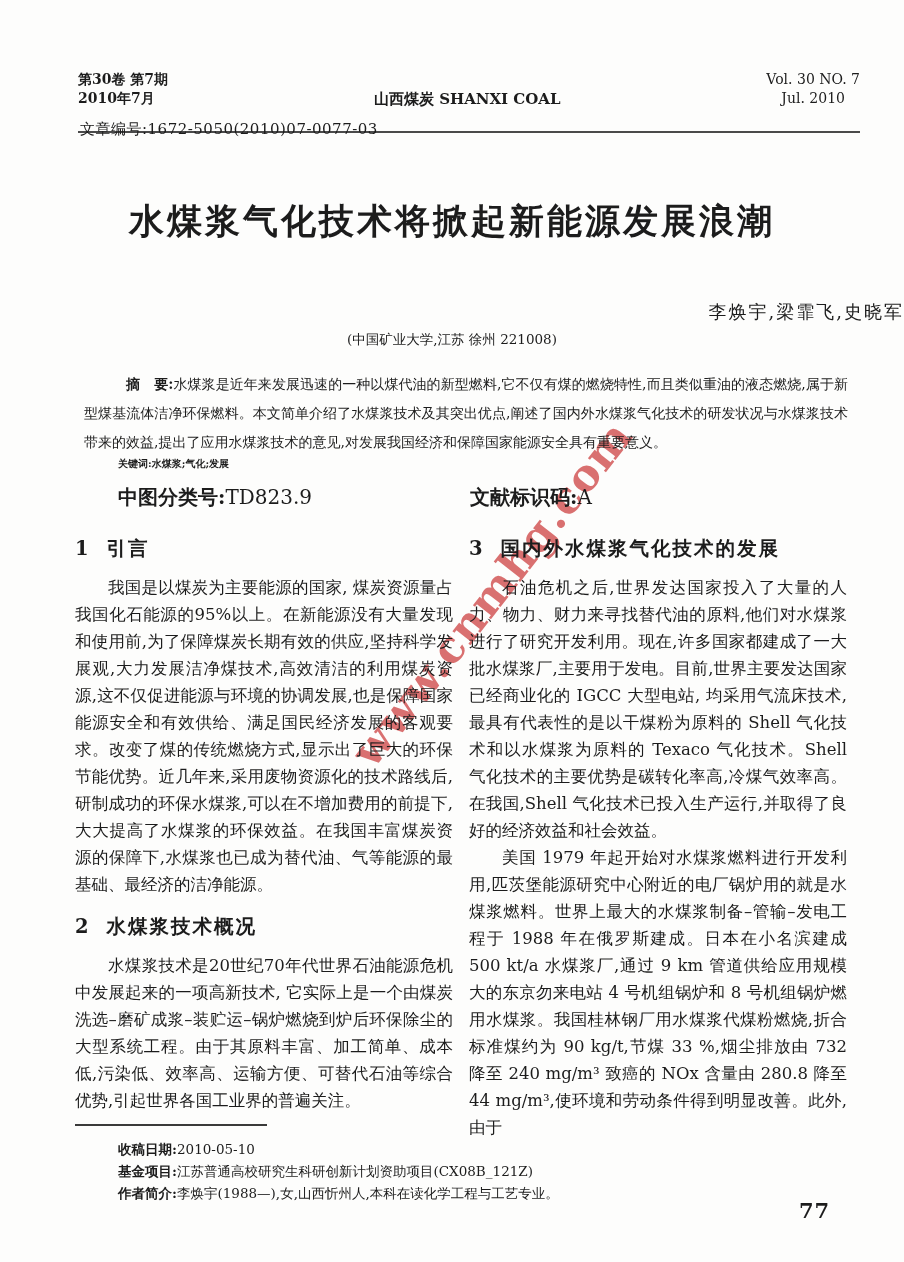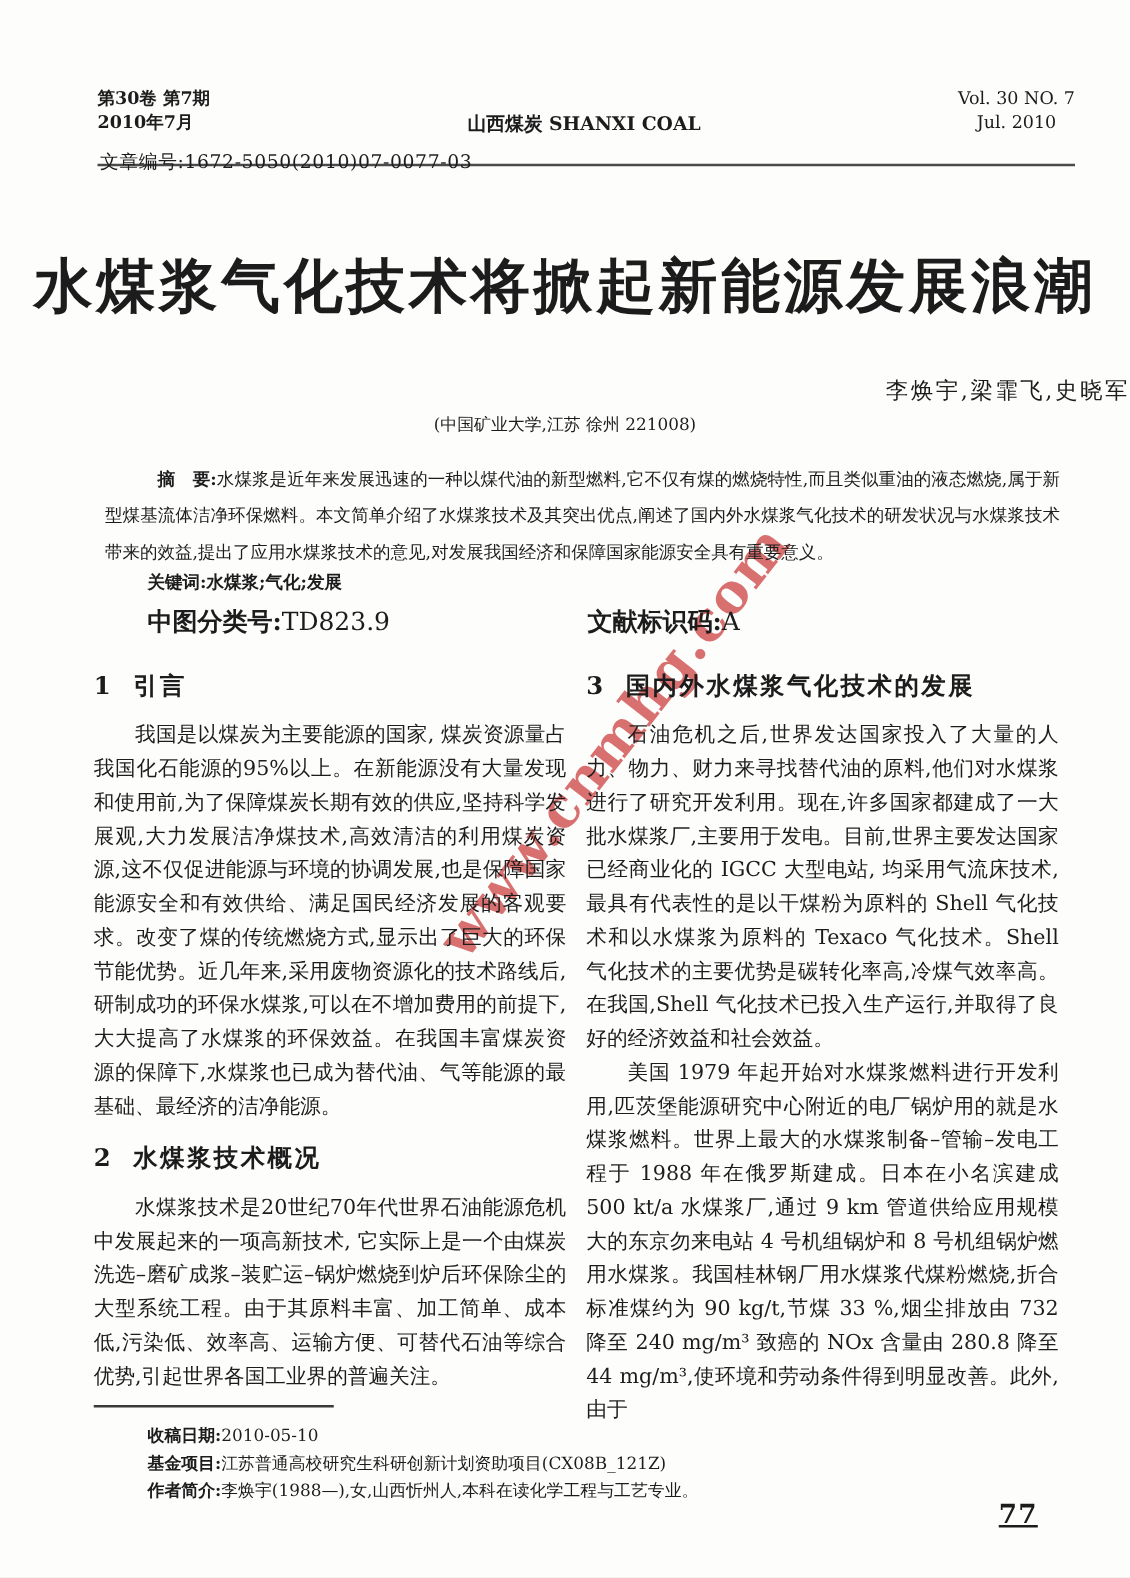--- a/index.html
+++ b/index.html
@@ -23,40 +23,40 @@
   .header .h-left{text-align:left;font-weight:bold;}
   .header .h-center{font-weight:bold;font-size:15px;transform:translateY(1px);}
   .header .h-right{text-align:center;}
   .article-id{
     position:absolute;left:80px;top:120px;
     font-size:15px;font-weight:normal;letter-spacing:.5px;
   }
   
   .title{
     position:absolute;left:0;right:0;top:198px;
-    text-align:center;font-size:47px;font-weight:bold;letter-spacing:3px;
+    text-align:center;font-size:35px;font-weight:bold;letter-spacing:3px;
   }
   .authors{
     position:absolute;left:0;right:0;top:300px;
     text-align:right;font-size:18px;letter-spacing:2px;
   }
   .affiliation{
     position:absolute;left:0;right:0;top:331px;
     text-align:center;font-size:13.5px;
   }
   
   .abstract{
     position:absolute;left:84px;right:56px;top:370px;
     font-size:14px;line-height:29px;text-align:justify;
     text-indent:3em;
   }
   .abstract .lab{font-weight:bold;}
   .kw-line{
     position:absolute;left:118px;top:457px;
-    font-size:14px;
+    font-size:10px;
   }
   .kw-line .lab{font-weight:bold;}
   .clc-row{
     position:absolute;left:118px;right:56px;top:484px;
     font-size:20px;
   }
   .clc-row .doc-code{position:absolute;left:352px;top:0;}
   .clc-row .lab{font-weight:bold;}
   
   .columns{
@@ -77,21 +77,21 @@
     position:absolute;left:75px;top:1124px;width:192px;
     border-top:2px solid #3a3a3a;
   }
   .footnotes{
     position:absolute;left:118px;top:1138px;right:56px;
     font-size:13.5px;line-height:22px;
   }
   .footnotes .lab{font-weight:bold;}
   .page-num{
     position:absolute;left:799px;top:1198px;
-    font-size:21px;font-weight:bold;letter-spacing:1px;text-decoration:underline;
+    font-size:21px;font-weight:bold;letter-spacing:1px;
   }
   
   .watermark{
     position:absolute;left:292px;top:588px;width:370px;height:56px;
     text-align:center;
     transform:rotate(-52deg);
     color:rgba(205,58,58,0.72);
     font-size:44px;font-weight:bold;letter-spacing:1px;
     font-family:"DejaVu Serif","Liberation Serif",serif;
     mix-blend-mode:multiply;

